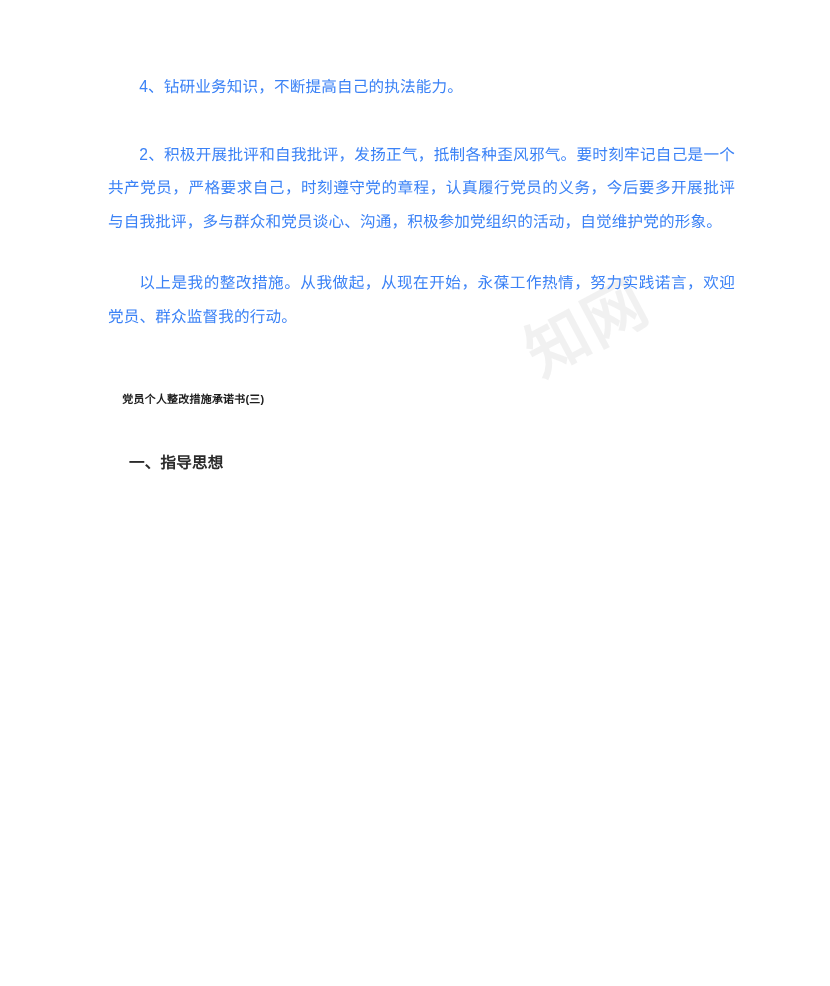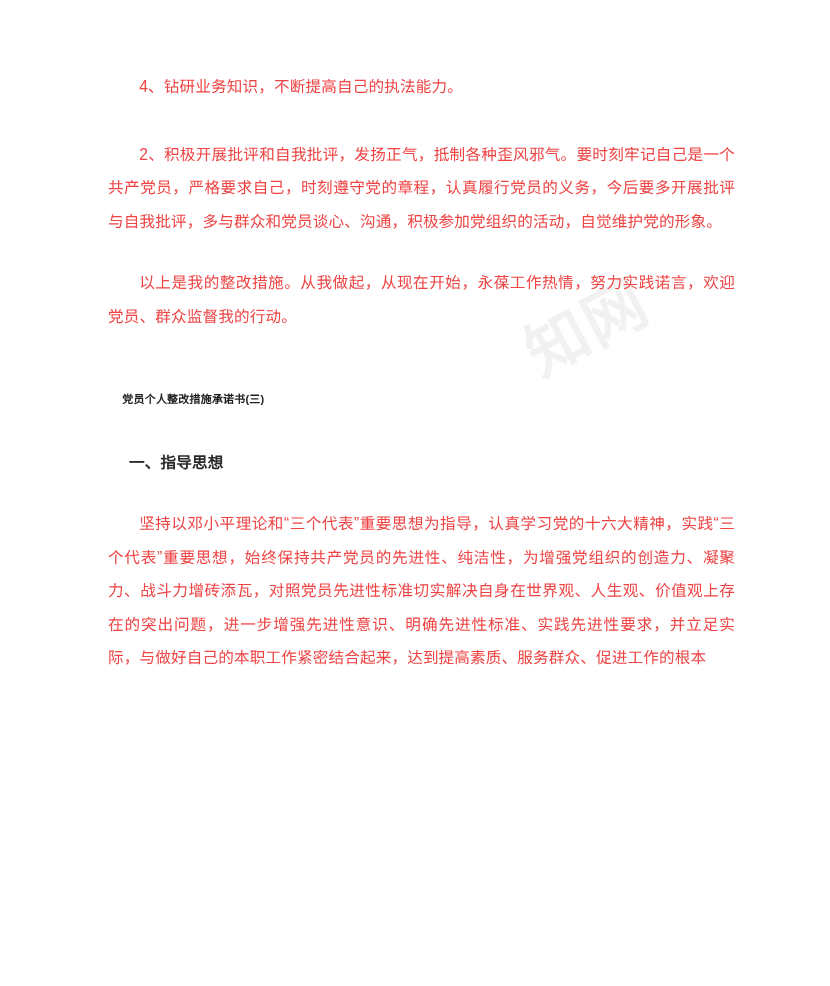--- a/index.html
+++ b/index.html
@@ -40,21 +40,21 @@
   }
   .content {
     position: relative;
     z-index: 2;
     padding: 70px 95px 0 108px;
     box-sizing: border-box;
   }
   .para {
     font-size: 15.6px;
     line-height: 33.5px;
-    color: #ef4444;
+    color: #3b82f6;
     text-align: justify;
     text-justify: inter-ideograph;
     margin: 0 0 28px 0;
     letter-spacing: 0.15px;
     word-break: break-all;
   }
   .para.indent {
     text-indent: 2em;
   }
   .para.tight {
@@ -97,16 +97,15 @@
     <p class="para indent">2、积极开展批评和自我批评，发扬正气，抵制各种歪风邪气。要时刻牢记自己是一个共产党员，严格要求自己，时刻遵守党的章程，认真履行党员的义务，今后要多开展批评与自我批评，多与群众和党员谈心、沟通，积极参加党组织的活动，自觉维护党的形象。</p>
 
     <p class="para indent">以上是我的整改措施。从我做起，从现在开始，永葆工作热情，努力实践诺言，欢迎党员、群众监督我的行动。</p>
 
     <div class="spacer-lg"></div>
 
     <h2 class="heading-bold">党员个人整改措施承诺书(三)</h2>
 
     <h3 class="heading-sub">一、指导思想</h3>
 
-    <p class="para indent">坚持以邓小平理论和“三个代表”重要思想为指导，认真学习党的十六大精神，实践“三个代表”重要思想，始终保持共产党员的先进性、纯洁性，为增强党组织的创造力、凝聚力、战斗力增砖添瓦，对照党员先进性标准切实解决自身在世界观、人生观、价值观上存在的突出问题，进一步增强先进性意识、明确先进性标准、实践先进性要求，并立足实际，与做好自己的本职工作紧密结合起来，达到提高素质、服务群众、促进工作的根本</p>
 
   </div>
 </div>
 
 </body></html>

